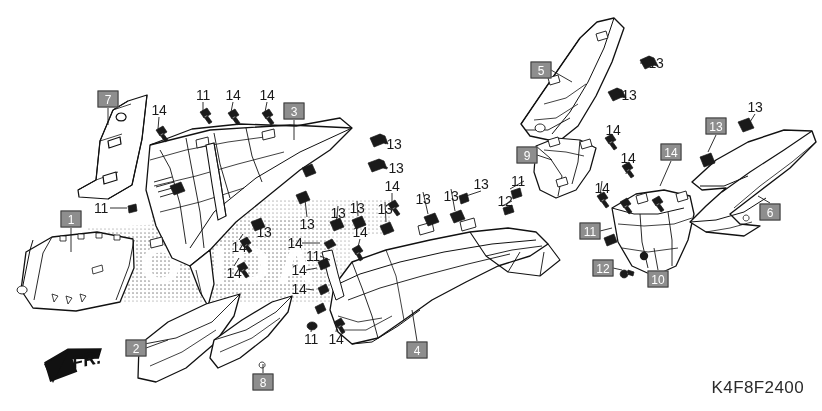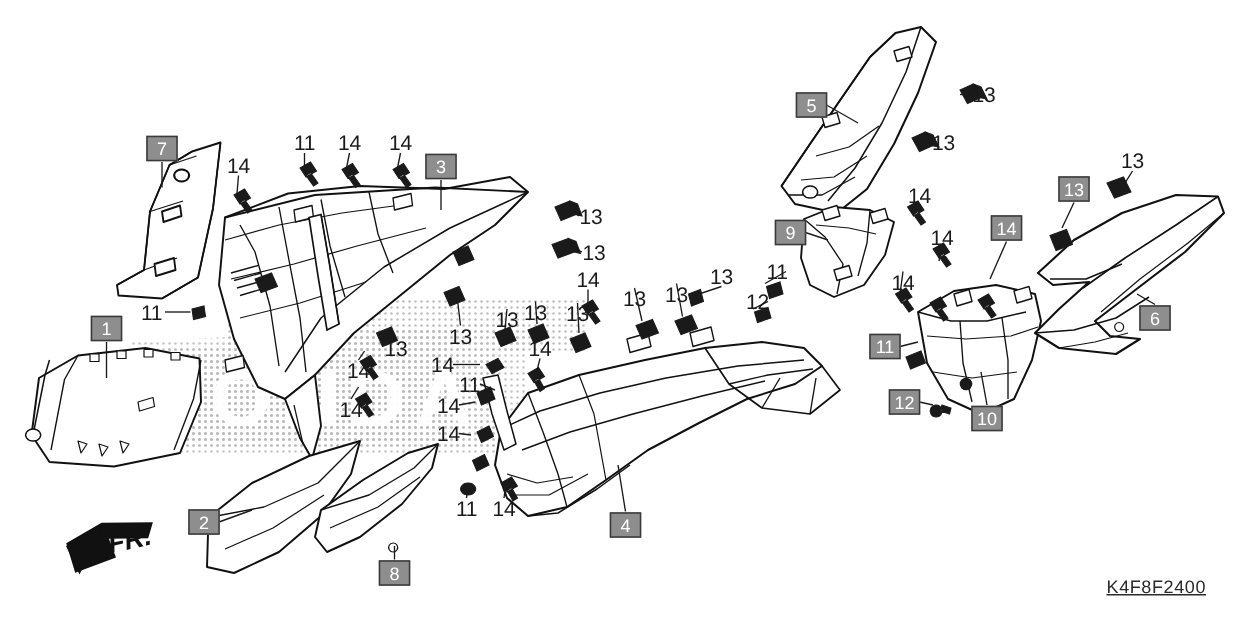--- a/index.html
+++ b/index.html
@@ -33,25 +33,24 @@
     font-size:12px;
     line-height:17px;
     text-align:center;
     font-family:"Liberation Sans", sans-serif;
     transform:translate(-50%,-50%);
     box-sizing:border-box;
   }
   #code{
     position:absolute;
     right:18px;bottom:13px;
-    font-size:12px;
+    font-size:17px;
     color:#2b2b2b;
     letter-spacing:.4px;
     font-family:"Liberation Sans", sans-serif;
-    text-decoration:underline;
   }
   #frlabel{
     position:absolute;
     left:28px;bottom:24px;
     width:86px;height:44px;
   }
 </style>
 </head>
 <body>
 

